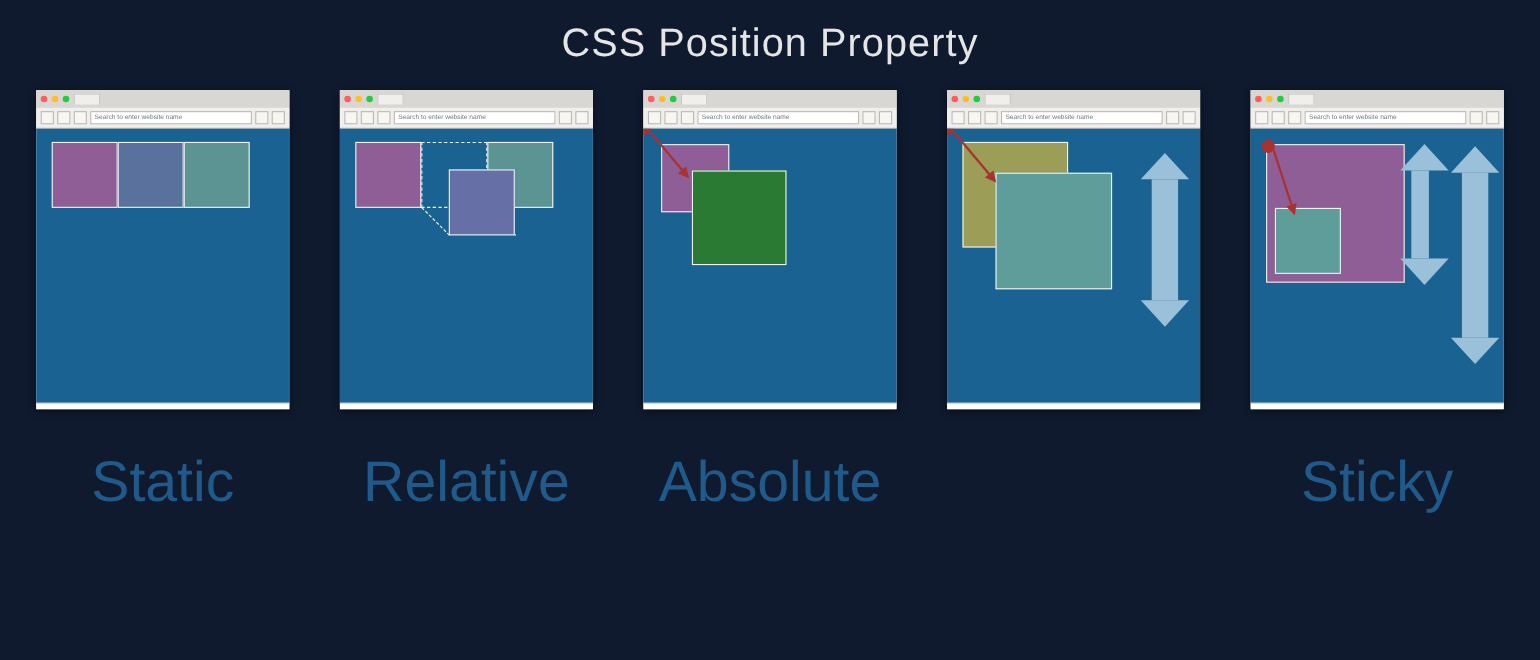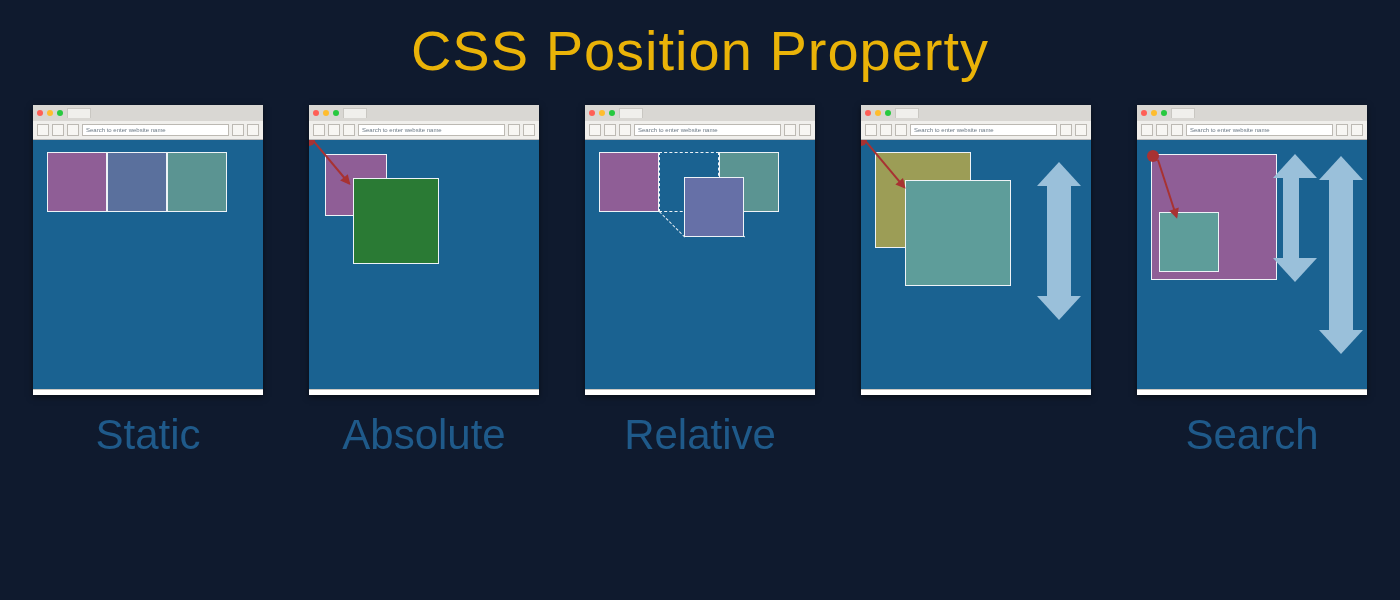--- a/index.html
+++ b/index.html
@@ -5,22 +5,22 @@
   * { box-sizing: border-box; margin: 0; padding: 0; }
   body {
     width: 1400px;
     height: 600px;
     background: #0f1a2e;
     font-family: "Segoe UI", Arial, sans-serif;
     overflow: hidden;
   }
   .title {
     text-align: center;
-    color: #eab308;
-    font-size: 56px;
+    color: #e5e5e5;
+    font-size: 36px;
     font-weight: 400;
     padding-top: 18px;
     padding-bottom: 22px;
     letter-spacing: 1px;
   }
   .row {
     display: flex;
     justify-content: space-around;
     padding: 0 10px;
   }
@@ -85,23 +85,23 @@
     position: relative;
     overflow: hidden;
   }
   .bottombar {
     height: 6px;
     background: #fff;
     border-top: 1px solid #c9c7c2;
   }
   .caption {
     color: #1f5a8a;
-    font-size: 42px;
+    font-size: 52px;
     font-weight: 400;
-    margin-top: 16px;
+    margin-top: 36px;
     text-align: center;
   }
   .box {
     position: absolute;
     border: 1.5px solid #eef3f7;
   }
   .dashed {
     position: absolute;
     border: 1.5px dashed #eef3f7;
   }
@@ -202,49 +202,20 @@
         <div class="toolbar">
           <span class="tbtn"></span>
           <span class="tbtn"></span>
           <span class="tbtn"></span>
           <span class="url">Search to enter website name</span>
           <span class="tbtn"></span>
           <span class="tbtn"></span>
         </div>
       </div>
       <div class="viewport">
-        <div class="pin" style="top:-6px;left:-6px"></div>
-        <div class="arrow-red" style="top:2px;left:4px;height:55px;transform:rotate(-40deg)"></div>
-        <div class="box purple" style="top:14px;left:16px;width:62px;height:62px"></div>
-        <div class="box green" style="top:38px;left:44px;width:86px;height:86px;z-index:10"></div>
-      </div>
-      <div class="bottombar"></div>
-    </div>
-    <div class="caption">Absolute</div>
-  </div>
-
-  <div class="panel">
-    <div class="browser">
-      <div class="chrome">
-        <div class="tabrow">
-          <span class="dot r"></span>
-          <span class="dot y"></span>
-          <span class="dot g"></span>
-          <span class="tab"></span>
-        </div>
-        <div class="toolbar">
-          <span class="tbtn"></span>
-          <span class="tbtn"></span>
-          <span class="tbtn"></span>
-          <span class="url">Search to enter website name</span>
-          <span class="tbtn"></span>
-          <span class="tbtn"></span>
-        </div>
-      </div>
-      <div class="viewport">
         <div class="box purple" style="top:12px;left:14px;width:60px;height:60px"></div>
         <div class="dashed" style="top:12px;left:74px;width:60px;height:60px;background:transparent"></div>
         <div class="box teal" style="top:12px;left:134px;width:60px;height:60px"></div>
         <div class="box indigo" style="top:37px;left:99px;width:60px;height:60px;z-index:10"></div>
         <div class="dashed-line" style="top:72px;left:74px;height:36px;transform:rotate(-45deg)"></div>
         <div class="dashed-line" style="top:72px;left:134px;height:36px;transform:rotate(-45deg)"></div>
       </div>
       <div class="bottombar"></div>
     </div>
     <div class="caption">Relative</div>
@@ -263,20 +234,49 @@
           <span class="tbtn"></span>
           <span class="tbtn"></span>
           <span class="tbtn"></span>
           <span class="url">Search to enter website name</span>
           <span class="tbtn"></span>
           <span class="tbtn"></span>
         </div>
       </div>
       <div class="viewport">
         <div class="pin" style="top:-6px;left:-6px"></div>
+        <div class="arrow-red" style="top:2px;left:4px;height:55px;transform:rotate(-40deg)"></div>
+        <div class="box purple" style="top:14px;left:16px;width:62px;height:62px"></div>
+        <div class="box green" style="top:38px;left:44px;width:86px;height:86px;z-index:10"></div>
+      </div>
+      <div class="bottombar"></div>
+    </div>
+    <div class="caption">Absolute</div>
+  </div>
+
+  <div class="panel">
+    <div class="browser">
+      <div class="chrome">
+        <div class="tabrow">
+          <span class="dot r"></span>
+          <span class="dot y"></span>
+          <span class="dot g"></span>
+          <span class="tab"></span>
+        </div>
+        <div class="toolbar">
+          <span class="tbtn"></span>
+          <span class="tbtn"></span>
+          <span class="tbtn"></span>
+          <span class="url">Search to enter website name</span>
+          <span class="tbtn"></span>
+          <span class="tbtn"></span>
+        </div>
+      </div>
+      <div class="viewport">
+        <div class="pin" style="top:-6px;left:-6px"></div>
         <div class="arrow-red" style="top:2px;left:4px;height:60px;transform:rotate(-40deg)"></div>
         <div class="box olive" style="top:12px;left:14px;width:96px;height:96px"></div>
         <div class="box teal2" style="top:40px;left:44px;width:106px;height:106px;z-index:10"></div>
         <div class="scroll-arrow" style="top:46px;right:20px;height:110px"></div>
       </div>
       <div class="bottombar"></div>
     </div>
   </div>
 
   <div class="panel">
@@ -300,16 +300,16 @@
       <div class="viewport">
         <div class="box purple" style="top:14px;left:14px;width:126px;height:126px"></div>
         <div class="pin" style="top:10px;left:10px;z-index:55"></div>
         <div class="arrow-red" style="top:20px;left:20px;height:60px;transform:rotate(-18deg)"></div>
         <div class="box teal2" style="top:72px;left:22px;width:60px;height:60px;z-index:20"></div>
         <div class="scroll-arrow" style="top:38px;left:146px;height:80px;width:16px"></div>
         <div class="scroll-arrow" style="top:40px;right:14px;height:150px"></div>
       </div>
       <div class="bottombar"></div>
     </div>
-    <div class="caption">Search</div>
+    <div class="caption">Sticky</div>
   </div>
 
 </div>
 
 </body></html>

